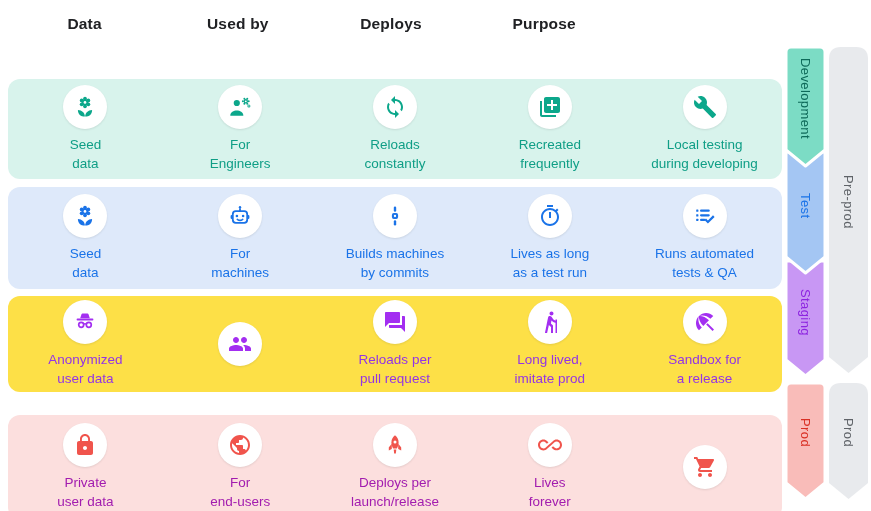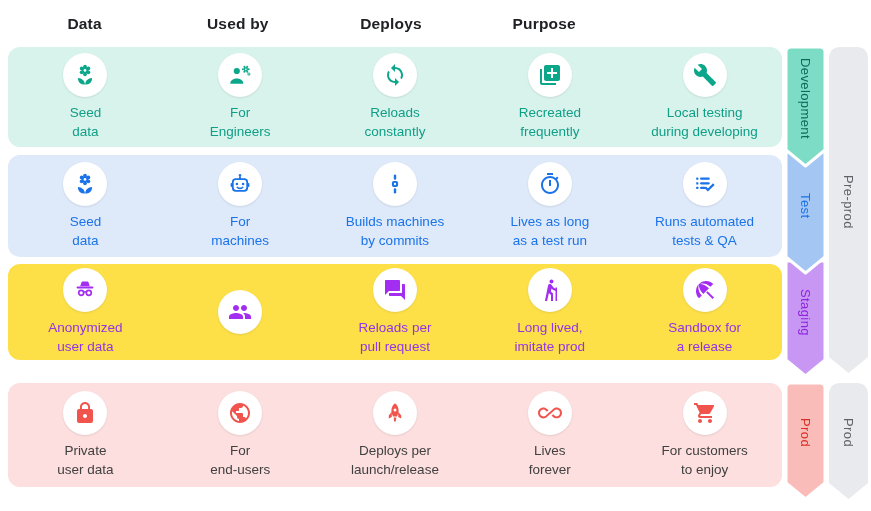--- a/index.html
+++ b/index.html
@@ -6,37 +6,37 @@
   body{width:871px;height:511px;position:relative;overflow:hidden;
        font-family:"Liberation Sans","DejaVu Sans",sans-serif;}
 
   
   .header-row{position:absolute;left:8px;top:0;width:766px;height:47px;
               display:grid;grid-template-columns:repeat(5,1fr);align-items:center;}
   .header-cell{text-align:center;font-size:15.5px;font-weight:700;color:#202124;letter-spacing:.2px;}
 
   
   .env-row{position:absolute;left:8px;width:774px;border-radius:12px;
-           display:grid;grid-template-columns:repeat(5,1fr);align-items:center;}
+           display:grid;grid-template-columns:repeat(5,1fr);align-items:center;margin-top:32px;}
   .r1{top:47px;height:100px;background:#d8f3ec;}
   .r2{top:155px;height:102px;background:#dee9fa;}
   .r3{top:264px;height:96px;background:#fde047;}
   .r4{top:383px;height:104px;background:#fcdfde;}
 
   .cell{display:flex;flex-direction:column;align-items:center;justify-content:center;gap:7px;}
   .icon-circle{width:44px;height:44px;border-radius:50%;background:#fff;flex:0 0 auto;
                display:flex;align-items:center;justify-content:center;
                box-shadow:0 1px 2px rgba(60,64,67,.12);}
   .icon-circle svg{width:24px;height:24px;fill:currentColor;display:block;}
   .cell-label{font-size:13.5px;line-height:1.38;text-align:center;white-space:pre-line;}
 
   .r1 .cell-label{color:#0f9e86}.r1 .icon-circle{color:#0ca78b}
   .r2 .cell-label{color:#1a73e8}.r2 .icon-circle{color:#1a73e8}
   .r3 .cell-label{color:#9334e6}.r3 .icon-circle{color:#a32ef1}
-  .r4 .cell-label{color:#404040}.r4 .icon-circle{color:#f0544c}
+  .r4 .cell-label{color:#a21caf}.r4 .icon-circle{color:#f0544c}
 
   
   .ribbon-svg{position:absolute;top:47px;width:39px;height:458px;}
   #inner-ribbons{left:786px;}
   #outer-ribbons{left:829px;}
 
   .ribbon-label{position:absolute;width:39px;display:flex;align-items:center;justify-content:center;
                 writing-mode:vertical-rl;font-size:13px;font-weight:500;letter-spacing:.4px;}
   .lbl-dev    {left:786px;top:47px; height:103px;color:#0e6a5a;}
   .lbl-test   {left:786px;top:155px;height:102px;color:#1a73e8;}
@@ -286,22 +286,20 @@
       </span>
     <span class="cell-label">Lives
 forever</span>
   </div>
   <div class="cell">
     <span class="icon-circle">
         <svg viewBox="0 0 24 24">
           <path d="M7 18c-1.1 0-1.99.9-1.99 2S5.9 22 7 22s2-.9 2-2-.9-2-2-2zM1 2v2h2l3.6 7.59-1.35 2.45c-.16.28-.25.61-.25.96 0 1.1.9 2 2 2h12v-2H7.42c-.14 0-.25-.11-.25-.25l.03-.12.9-1.63h7.45c.75 0 1.41-.41 1.75-1.03l3.58-6.49c.08-.14.12-.31.12-.49 0-.55-.45-1-1-1H5.21l-.94-2H1zm16 16c-1.1 0-1.99.9-1.99 2s.89 2 1.99 2 2-.9 2-2-.9-2-2-2z"></path>
         </svg>
       </span>
-    <span class="cell-label">For customers
-to enjoy</span>
   </div>
 </div>
 
 <svg id="inner-ribbons" class="ribbon-svg" viewBox="0 0 39 458">
   <path d="M0 214 H39 V313 L19.5 329 L0 313 Z" fill="#c897f4" stroke="#fff" stroke-width="3" stroke-linejoin="round"></path>
   <path d="M0 105 H39 V210 L19.5 226 L0 210 Z" fill="#a4c6f3" stroke="#fff" stroke-width="3" stroke-linejoin="round"></path>
   <path d="M0 5 Q0 0 5 0 H34 Q39 0 39 5 V103 L19.5 119 L0 103 Z" fill="#7cdcc5" stroke="#fff" stroke-width="3" stroke-linejoin="round"></path>
   <path d="M0 341 Q0 336 5 336 H34 Q39 336 39 341 V436 L19.5 452 L0 436 Z" fill="#f9bcb9" stroke="#fff" stroke-width="3" stroke-linejoin="round"></path>
 </svg>
 

